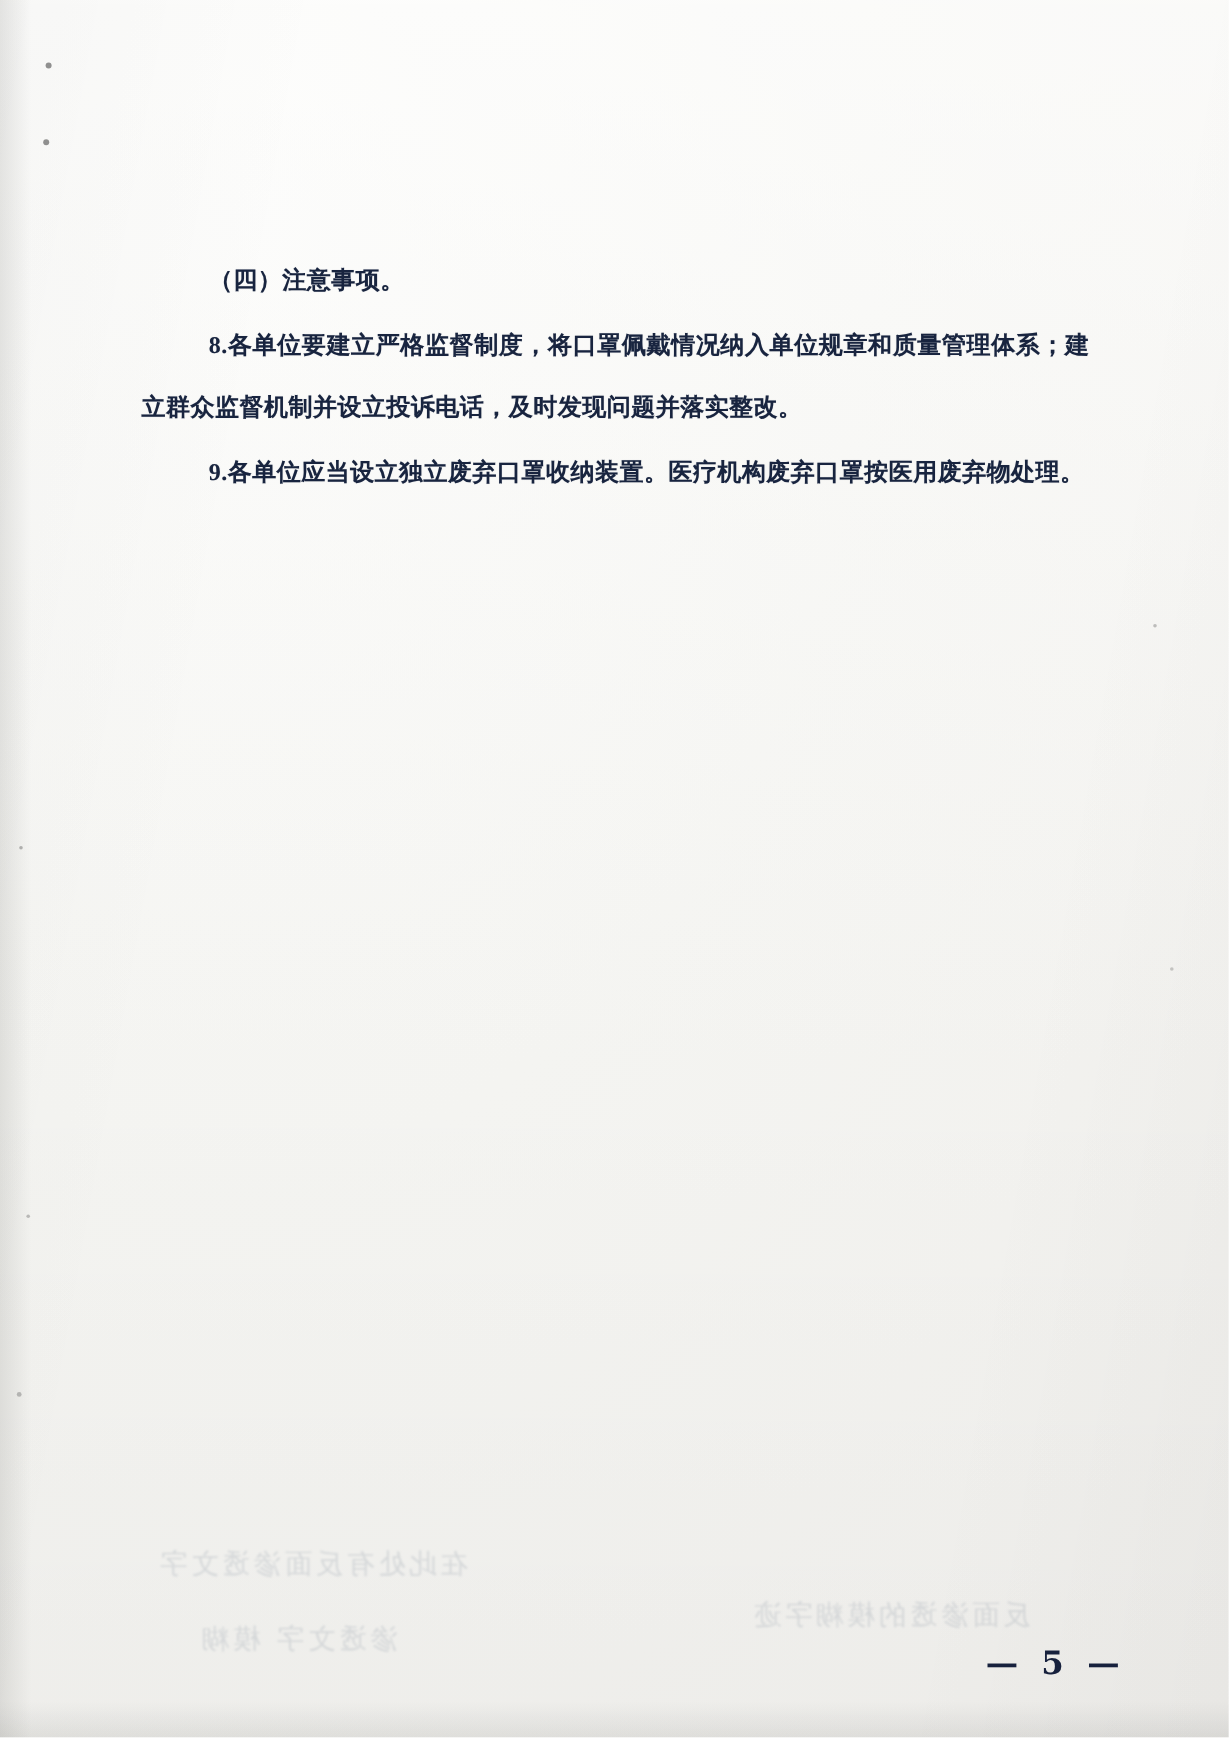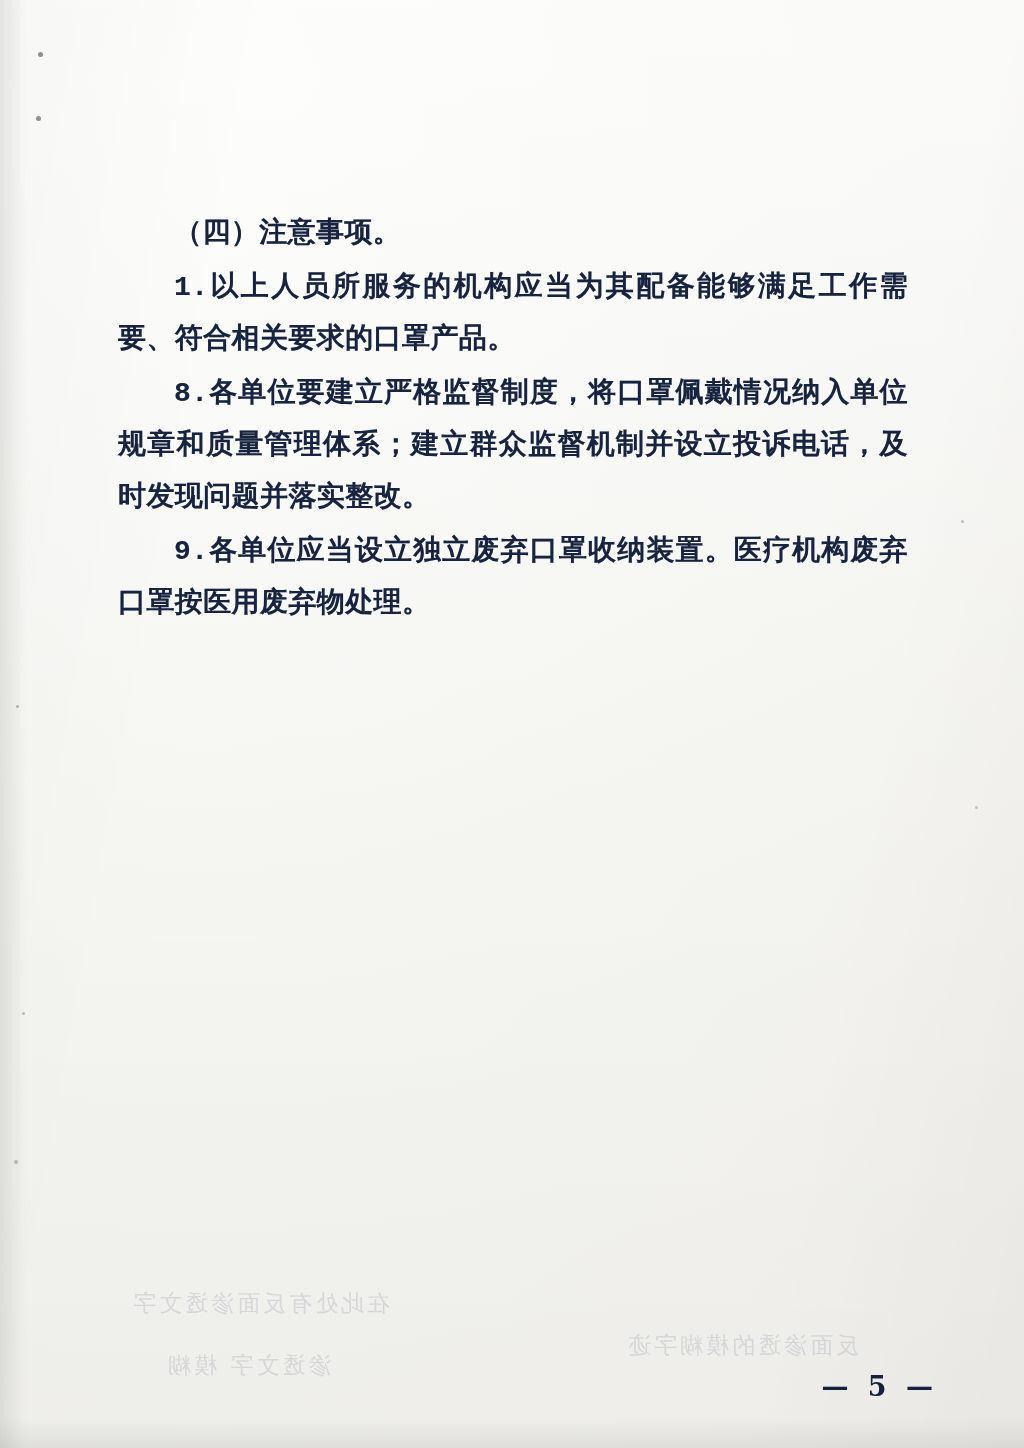--- a/index.html
+++ b/index.html
@@ -46,27 +46,27 @@
   }
 
   .content {
     position: absolute;
     left: 118px;
     top: 208px;
     width: 790px;
   }
 
   .para {
-    font-size: 28px;
+    font-size: 20px;
     line-height: 52px;
     color: #17213d;
     letter-spacing: 0.4px;
     text-align: justify;
     margin: 0 0 2px 0;
-    font-family: Liberation Mono, monospace;
+    font-family: Liberation Serif, serif;
     font-weight: 600;
   }
   .indent {
     text-indent: 56px;
   }
   .gap-before {
     margin-top: 48px;
   }
 
   
@@ -132,21 +132,20 @@
   <div class="speck s2"></div>
   <div class="speck s3"></div>
   <div class="speck s4"></div>
   <div class="speck s5"></div>
   <div class="speck s6"></div>
   <div class="speck s7"></div>
 
   <div class="content">
     <p class="para indent ink">（四）注意事项。</p>
 
-    <p class="para indent ink">1.以上人员所服务的机构应当为其配备能够满足工作需要、符合相关要求的口罩产品。</p>
 
     <p class="para indent ink">8.各单位要建立严格监督制度，将口罩佩戴情况纳入单位规章和质量管理体系；建立群众监督机制并设立投诉电话，及时发现问题并落实整改。</p>
 
     <p class="para indent ink">9.各单位应当设立独立废弃口罩收纳装置。医疗机构废弃口罩按医用废弃物处理。</p>
 
   </div>
 
   <div class="bleed b1">在此处有反面渗透文字</div>
   <div class="bleed b2">反面渗透的模糊字迹</div>
   <div class="bleed b3">渗透文字 模糊</div>

